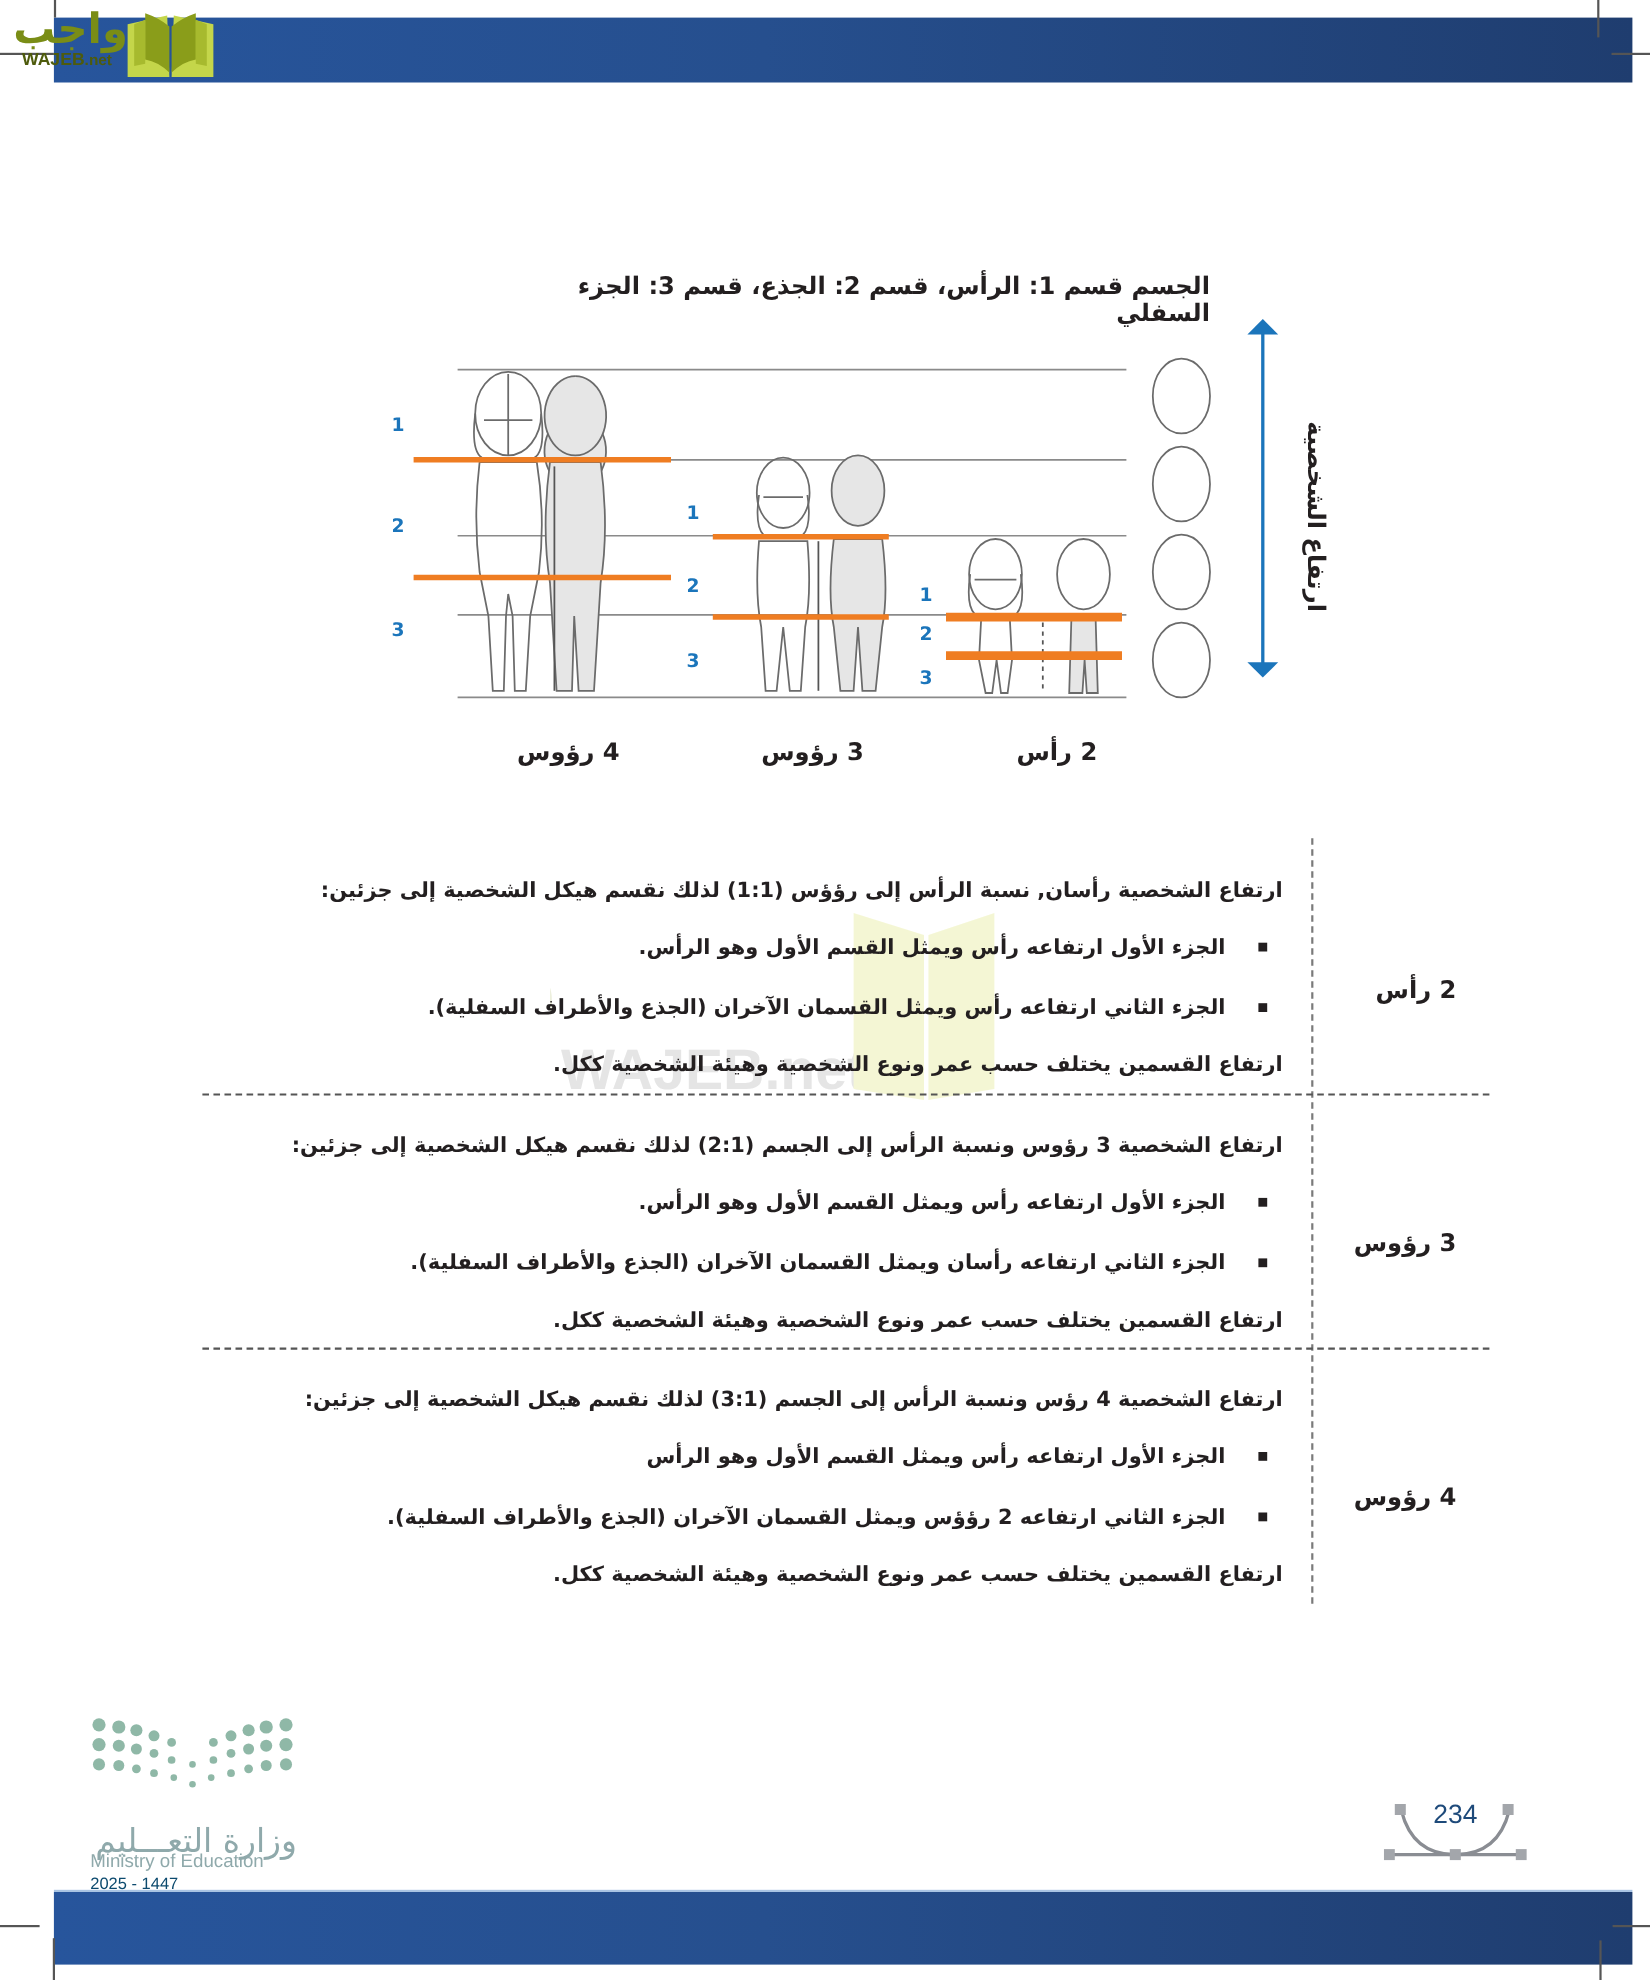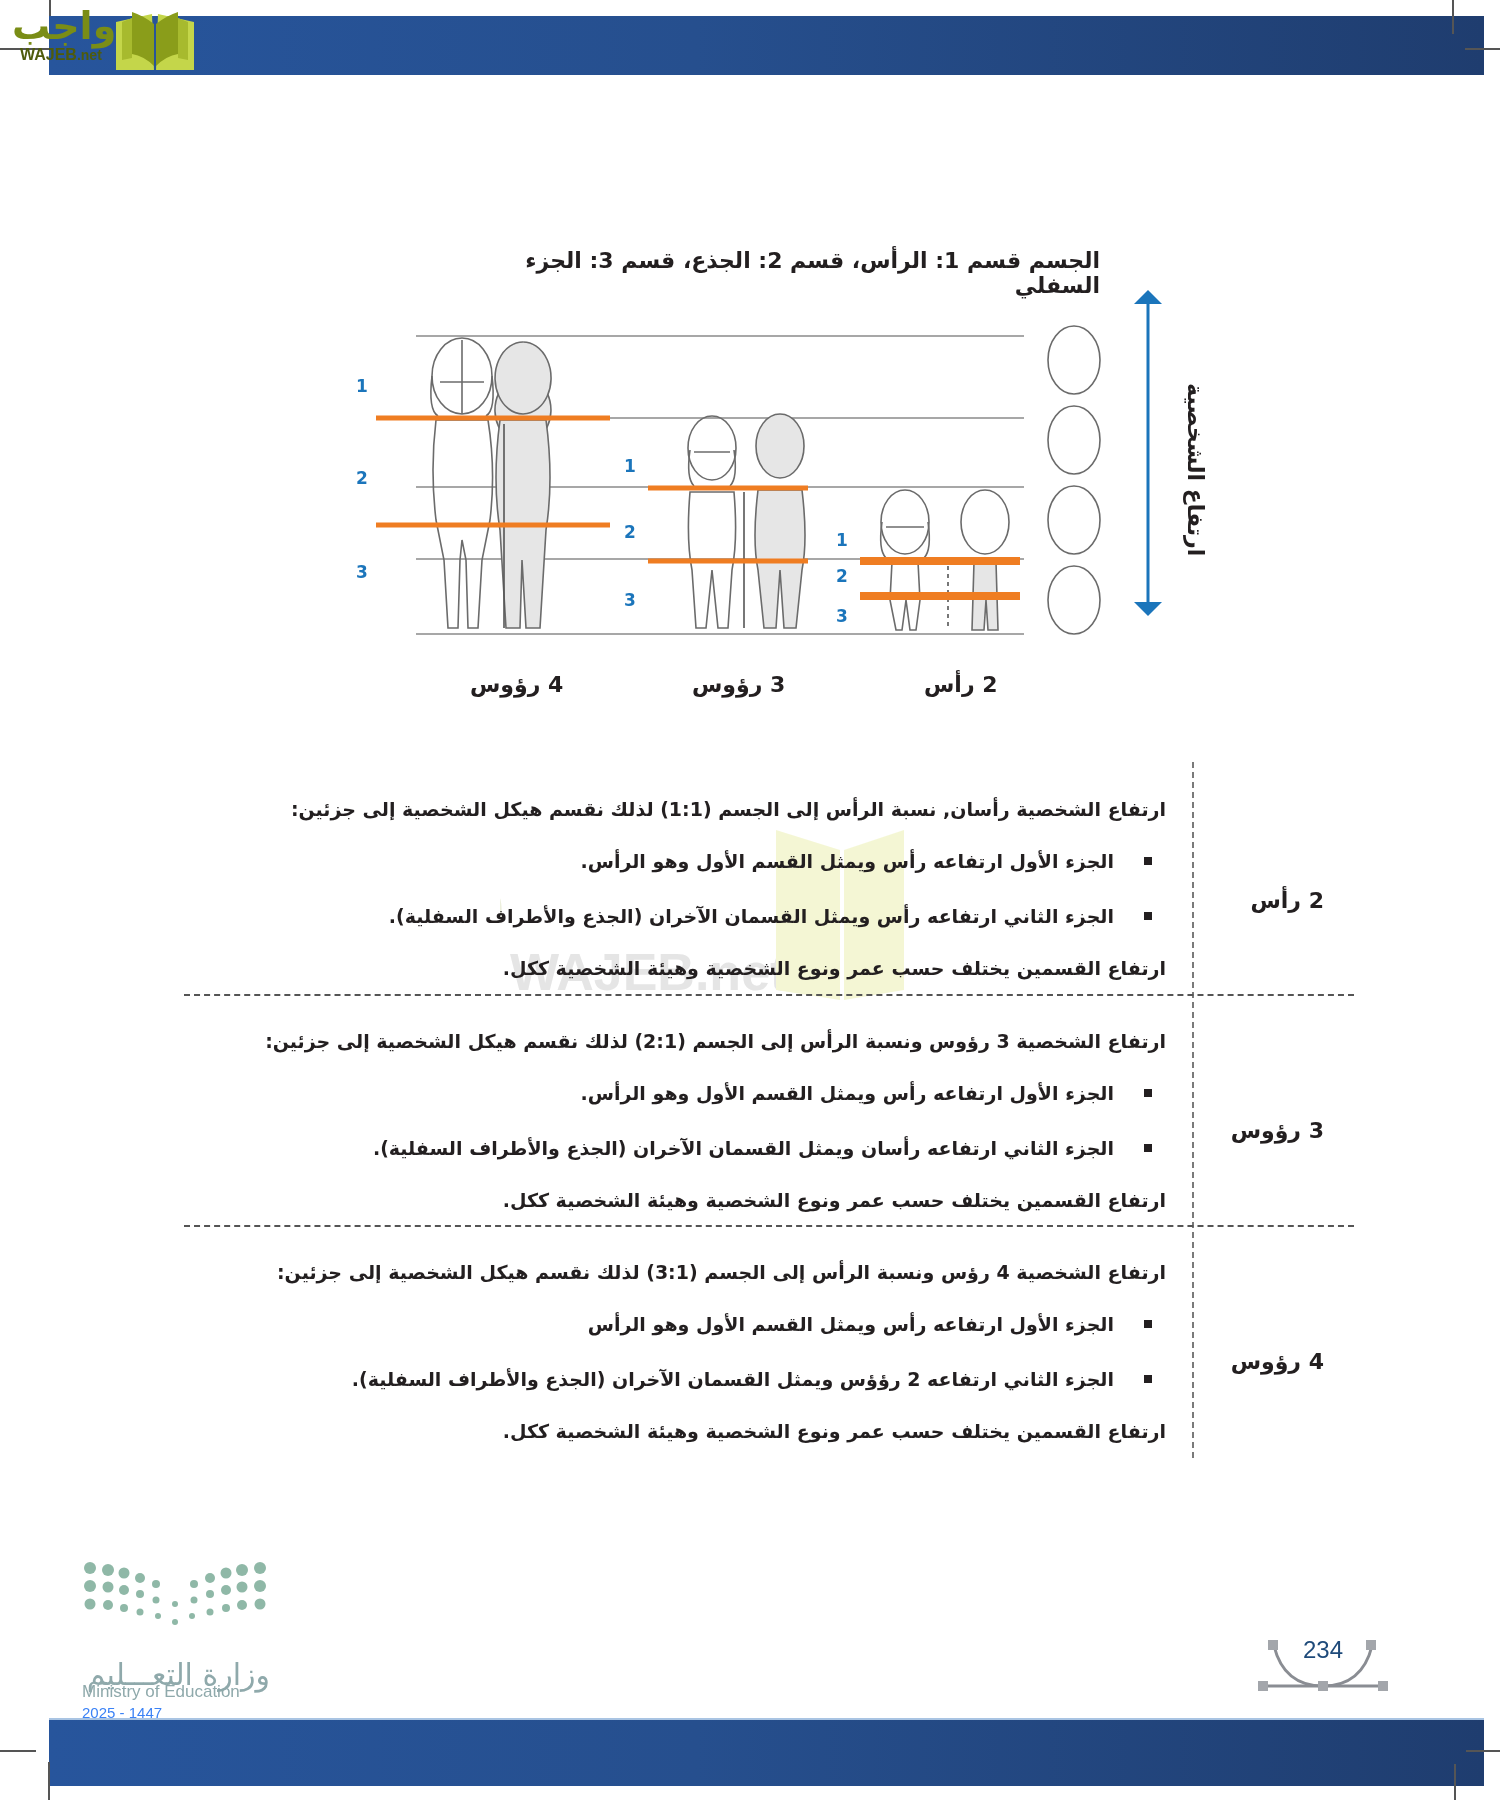--- a/index.html
+++ b/index.html
@@ -76,21 +76,21 @@
     content:""; position:absolute; right:14px; top:16px; width:8px; height:8px; background:#231f20;
   }
 
   
   .wm { position:absolute; left:500px; top:820px; width:420px; height:180px; pointer-events:none; opacity:.45; }
 
   
   .ministry { position:absolute; left:80px; top:1560px; width:200px; height:160px; }
   .ministry .ar { position:absolute; left:0; top:97px; width:190px; text-align:right; font-size:30px; color:#8fa9ab; direction:rtl; }
   .ministry .en { position:absolute; left:2px; top:122px; font-size:17px; color:#8fa9ab; font-family:"Liberation Sans", sans-serif; }
-  .ministry .yr { position:absolute; left:2px; top:144px; font-size:15px; color:#3b82f6; font-family:"Liberation Sans", sans-serif; }
+  .ministry .yr { position:absolute; left:2px; top:144px; font-size:15px; color:#0c4a6e; font-family:"Liberation Sans", sans-serif; }
 
   .pagenum { position:absolute; left:1258px; top:1632px; width:130px; height:60px; }
   .pagenum span {
     position:absolute; left:0; top:4px; width:130px; text-align:center;
     font-size:24px; font-weight:normal; color:#1e4a7a; font-family:"Liberation Sans", sans-serif;
   }
 </style>
 </head>
 <body>
 
@@ -207,21 +207,21 @@
 </svg>
 
 <div class="table">
   <div class="vdash"></div>
   <div class="hdash" style="top:232px;"></div>
   <div class="hdash" style="top:463px;"></div>
 
   <div class="row" style="top:30px;">
     <div class="head" style="top:96px;">2 رأس</div>
     <div class="body">
-      <p>ارتفاع الشخصية رأسان, نسبة الرأس إلى الجسم (1:1) لذلك نقسم هيكل الشخصية إلى جزئين:</p>
+      <p>ارتفاع الشخصية رأسان, نسبة الرأس إلى رؤؤس (1:1) لذلك نقسم هيكل الشخصية إلى جزئين:</p>
       <ul>
         <li>الجزء الأول ارتفاعه رأس ويمثل القسم الأول وهو الرأس.</li>
         <li>الجزء الثاني ارتفاعه رأس ويمثل القسمان الآخران (الجذع والأطراف السفلية).</li>
       </ul>
       <p>ارتفاع القسمين يختلف حسب عمر ونوع الشخصية وهيئة الشخصية ككل.</p>
     </div>
   </div>
 
   <div class="row" style="top:262px;">
     <div class="head" style="top:94px;">3 رؤوس</div>

